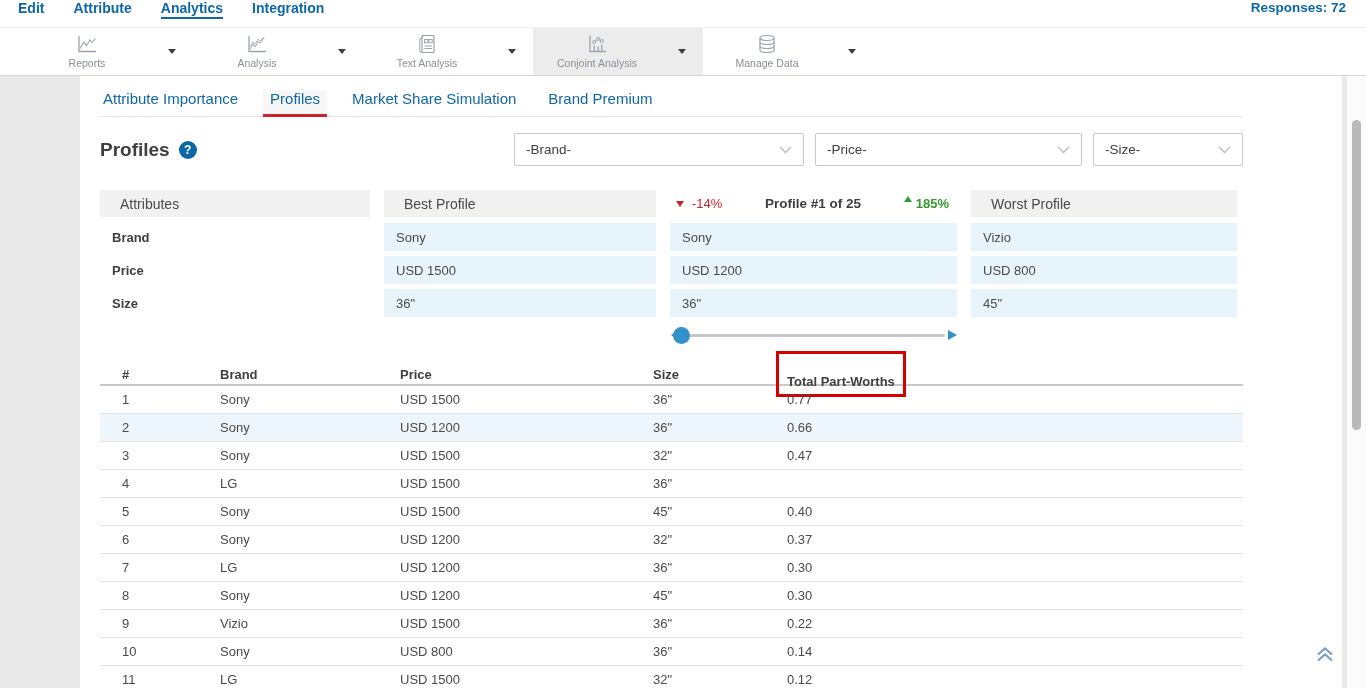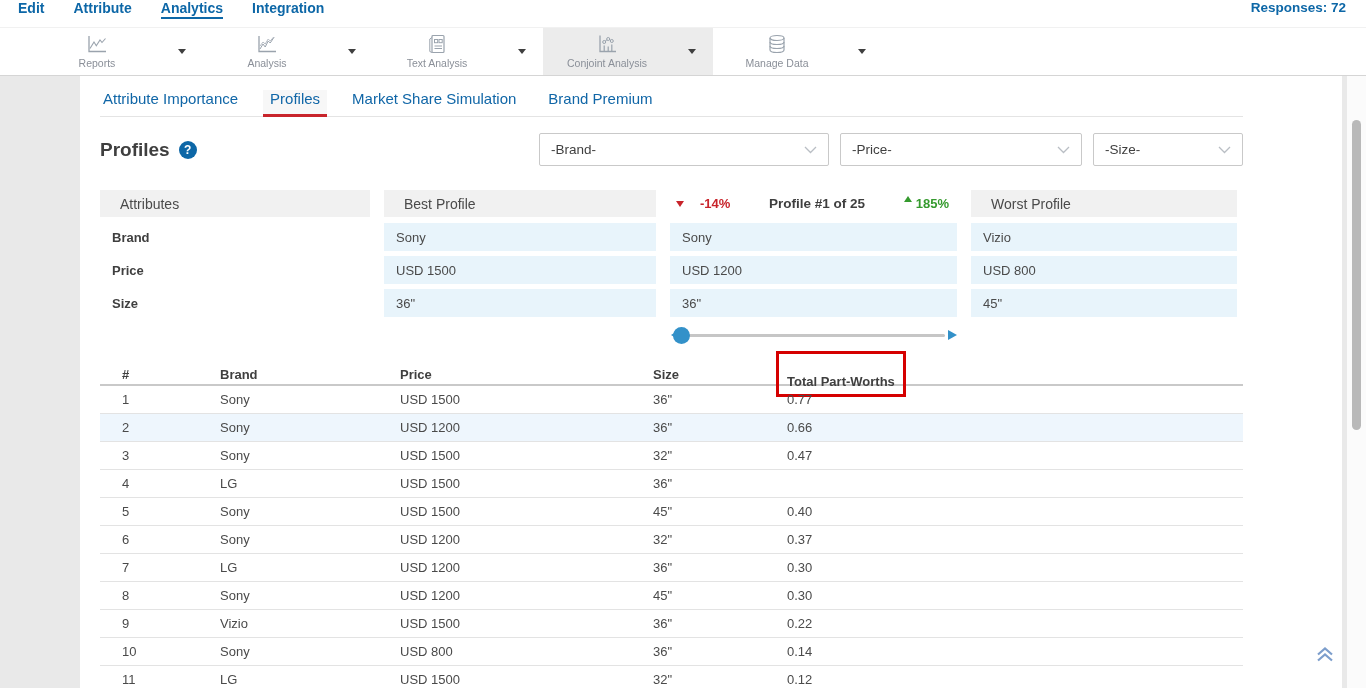--- a/index.html
+++ b/index.html
@@ -17,21 +17,21 @@
   }
   .nav-item {
     color:#0d67a7; font-size:14px; font-weight:700; margin-right:29px; cursor:pointer;
   }
   .nav-item.active span { border-bottom:2px solid #0d67a7; padding-bottom:1px; }
   .nav-responses { margin-left:auto; color:#0d67a7; font-size:13.5px; font-weight:700; }
 
   
   .toolbar {
     height:48px; background:#fff; border-bottom:1px solid #d5d5d5;
-    display:flex; padding-left:33px;
+    display:flex; padding-left:23px;
   }
   .tool-group { width:170px; display:flex; cursor:pointer; }
   .tool-group.active { background:#ececec; }
   .tool-main { flex:1; display:flex; flex-direction:column; align-items:center; justify-content:center; }
   .tool-label { font-size:10.5px; color:#8a8f98; margin-top:2px; white-space:nowrap; }
   .tool-caret { width:42px; display:flex; align-items:center; justify-content:center; }
   .caret-glyph {
     width:0; height:0; border-left:4px solid transparent; border-right:4px solid transparent;
     border-top:5px solid #3f3f3f;
   }
@@ -64,34 +64,34 @@
     width:18px; height:18px; border-radius:50%; background:#0d67a7; color:#fff;
     font-size:12px; font-weight:700; display:flex; align-items:center; justify-content:center;
     margin-left:9px; cursor:pointer;
   }
   .filters { margin-left:auto; display:flex; gap:11px; }
   .select {
     height:33px; border:1px solid #c9c9c9; border-radius:2px; background:#fff;
     display:flex; align-items:center; justify-content:space-between;
     padding:0 11px; font-size:13.5px; color:#3f3f3f; cursor:pointer;
   }
-  .select.w1 { width:290px; } .select.w2 { width:242px; } .select.w3 { width:150px; }
+  .select.w1 { width:290px; } .select.w2 { width:267px; } .select.w3 { width:150px; }
 
   
   .compare { display:grid; grid-template-columns:270px 272px 287px 266px; column-gap:14px; margin-top:24px; }
   .col-header {
     height:27px; background:#f1f1f1; display:flex; align-items:center;
     padding-left:20px; font-size:14px; color:#4a4a4a; margin-bottom:6px;
   }
   .sel-header {
     height:27px; display:flex; align-items:center; justify-content:space-between;
     padding:0 8px 0 6px; margin-bottom:6px; font-size:13px;
   }
   .sel-title { font-weight:700; color:#3f3f3f; font-size:13.5px; }
-  .badge-down { color:#c8242b; font-weight:700; display:flex; align-items:center; gap:16px; }
+  .badge-down { color:#c8242b; font-weight:400; display:flex; align-items:center; gap:8px; }
   .badge-up   { color:#359a2e; font-weight:700; display:flex; gap:4px; }
   .tri-down { width:0;height:0;border-left:4.5px solid transparent;border-right:4.5px solid transparent;border-top:6px solid #c8242b; }
   .tri-up   { width:0;height:0;border-left:4.5px solid transparent;border-right:4.5px solid transparent;border-bottom:6px solid #359a2e; }
   .attr-label {
     height:28px; display:flex; align-items:center; padding-left:12px;
     font-weight:700; font-size:13px; color:#3f3f3f; margin-bottom:5px;
   }
   .val-cell {
     height:28px; display:flex; align-items:center; padding-left:12px;
     font-size:13px; color:#4a4a4a; background:#e8f4fb; margin-bottom:5px;

